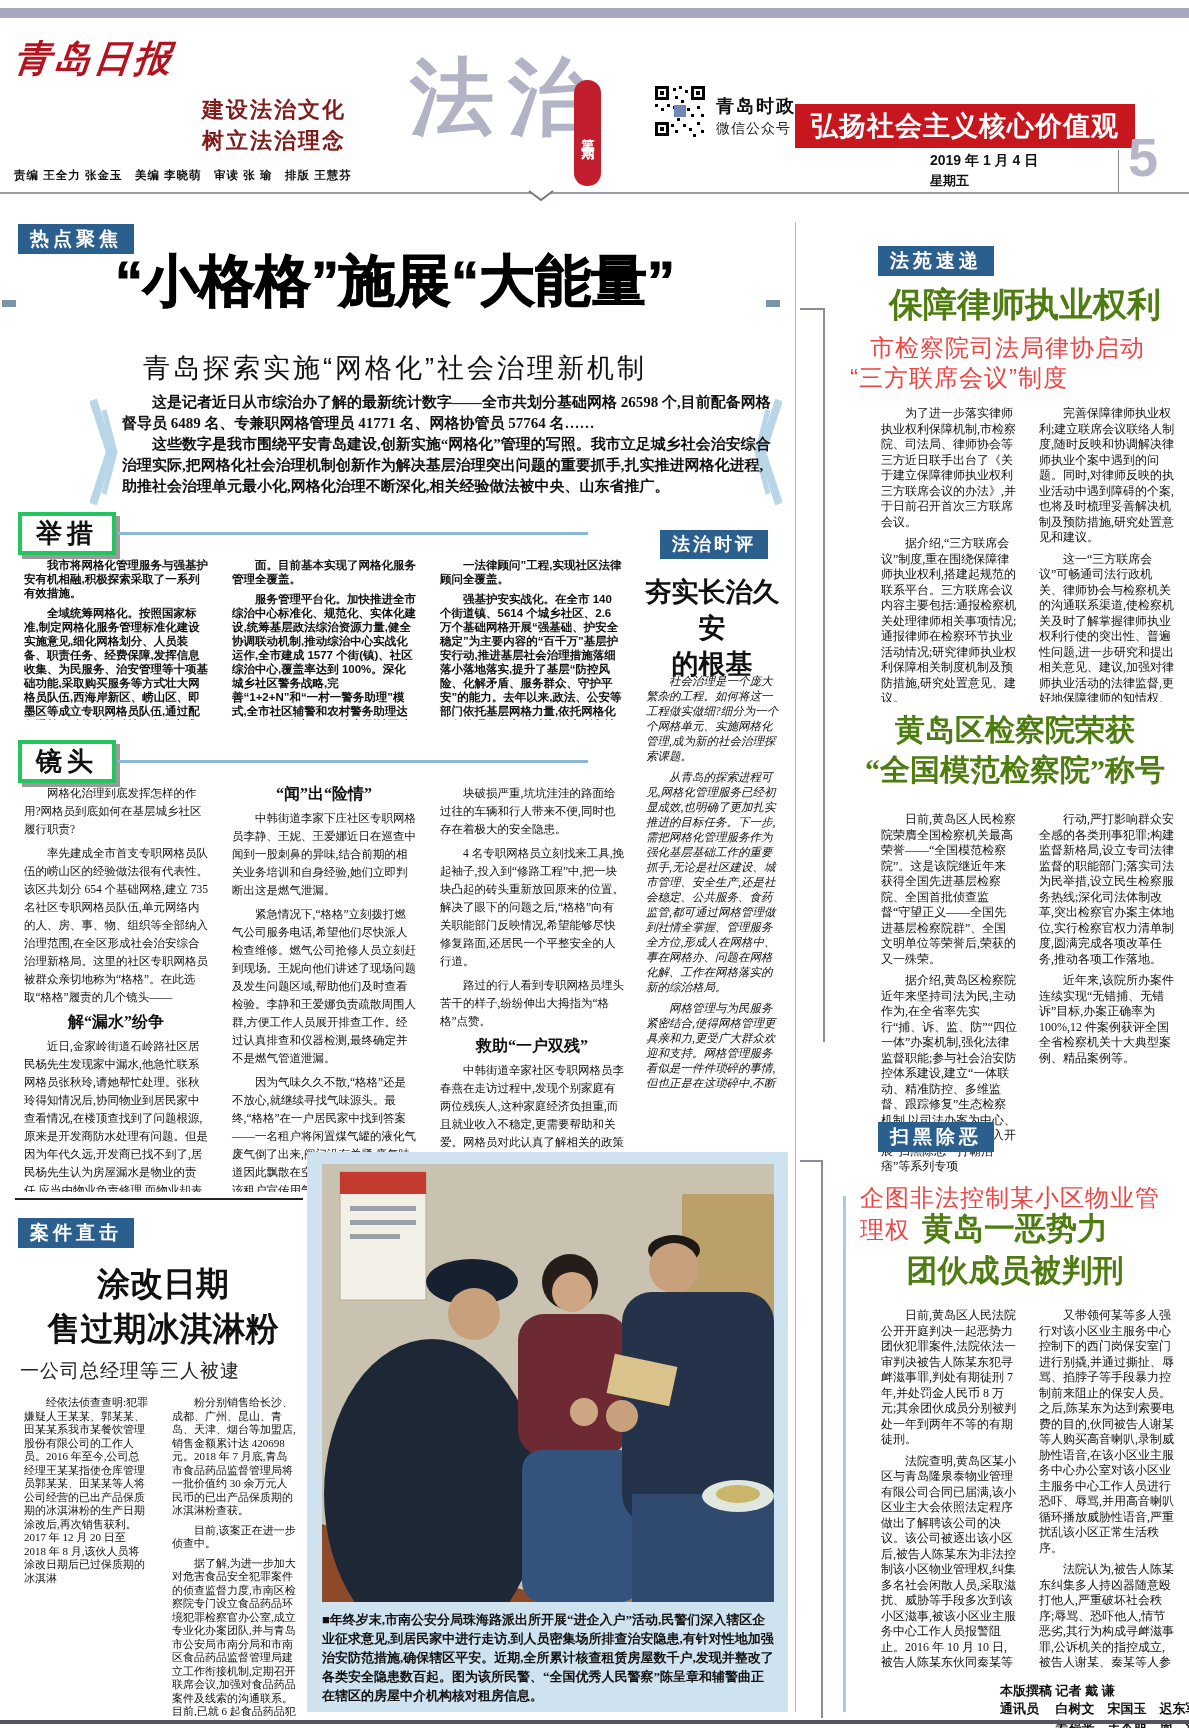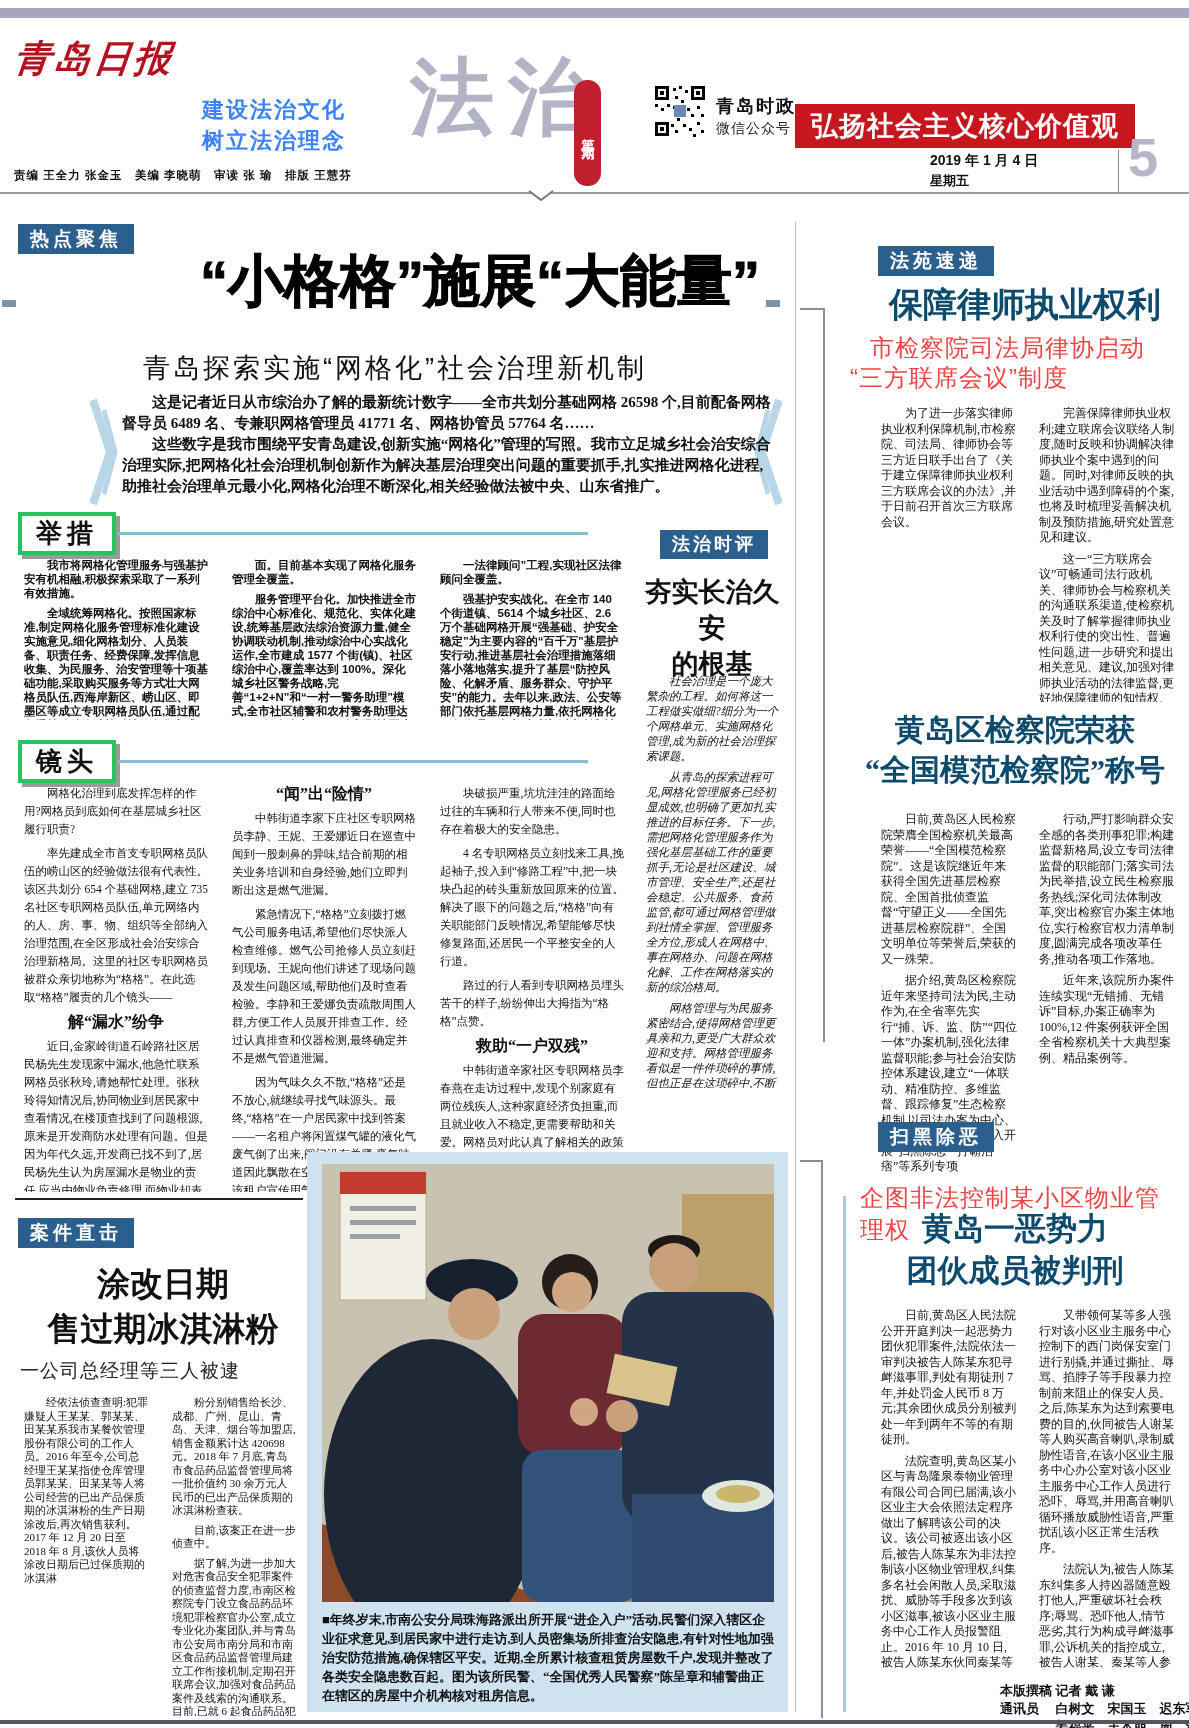--- a/index.html
+++ b/index.html
@@ -2,21 +2,21 @@
 <html><head>
 <meta charset="utf-8">
 <style>
   html,body{margin:0;padding:0;background:#e8e8e8}
   #page{position:relative;width:1189px;height:1728px;margin:0 auto;background:#fff;overflow:hidden;
         font-family:"Liberation Sans",sans-serif;color:#111}
   
   .topbar{position:absolute;left:0;top:8px;width:100%;height:10px;background:#a6a6bd}
   .logo{position:absolute;left:14px;top:34px;font-family:"Liberation Serif",serif;font-style:italic;
         font-weight:bold;font-size:37px;color:#b5121f;letter-spacing:3px;transform:skewX(-6deg)}
-  .slogans{position:absolute;left:202px;top:94px;font-size:22px;line-height:31px;font-weight:600;color:#3b82f6;letter-spacing:2px}
+  .slogans{position:absolute;left:202px;top:94px;font-size:22px;line-height:31px;font-weight:600;color:#7f1d1d;letter-spacing:2px}
   .section-title{position:absolute;left:410px;top:56px;font-family:"Liberation Serif",serif;
         font-size:84px;font-weight:700;color:#b3b3c6;letter-spacing:14px;line-height:1}
   .issue-seal{position:absolute;left:574px;top:80px;width:27px;height:106px;background:#c21f2e;color:#fff;
         border-radius:13px;writing-mode:vertical-rl;text-orientation:upright;display:flex;align-items:center;
         justify-content:center;font-size:13px;font-weight:700;letter-spacing:2px}
   .qr{position:absolute;left:653px;top:84px;width:54px;height:54px}
   .qr-cap1{position:absolute;left:716px;top:94px;font-size:18px;font-weight:700;letter-spacing:2px}
   .qr-cap2{position:absolute;left:716px;top:120px;font-size:14px;letter-spacing:1px;color:#222}
   .banner{position:absolute;left:795px;top:104px;width:340px;height:44px;background:#c8161e;color:#fff;
         font-size:27px;font-weight:800;text-align:center;line-height:44px;letter-spacing:1px}
@@ -28,21 +28,21 @@
   .staff{position:absolute;left:14px;top:168px;font-size:11.5px;font-weight:700;color:#111;letter-spacing:1px}
   .mastrule{position:absolute;left:0;top:192px;width:100%;height:2px;background:#9a9aaa}
   .notch{position:absolute;left:528px;top:189px}
   
   .badge{position:absolute;background:#2b5f8e;color:#fff;font-weight:700;font-size:19px;
         letter-spacing:4px;padding:5px 12px 6px;line-height:1}
   .sechead{position:absolute;background:#fff;border:4px solid #22c55e;box-shadow:4px 4px 0 #9a9a9a;
         font-size:26px;font-weight:800;letter-spacing:5px;padding:3px 14px;line-height:1.1}
   .secline{position:absolute;height:3px;background:#8bbad6}
   
-  .main-headline{position:absolute;left:30px;top:250px;width:730px;text-align:right;font-size:56px;
+  .main-headline{position:absolute;left:30px;top:250px;width:730px;text-align:center;font-size:56px;
         font-weight:900;color:#000;letter-spacing:0;line-height:1.1;-webkit-text-stroke:1px #000}
   .hbar{position:absolute;top:300px;width:14px;height:7px;background:#7d93a8}
   .sub-headline{position:absolute;left:30px;top:350px;width:730px;text-align:center;font-size:27px;
         color:#111;letter-spacing:3px;font-weight:500}
   .intro{position:absolute;left:122px;top:392px;width:650px;font-size:15px;line-height:21px;font-weight:600;
         font-family:"Liberation Serif",serif;overflow:hidden;height:120px}
   .intro p{margin:0;text-indent:2em}
   .chev{position:absolute;top:396px}
   
   .col{position:absolute;overflow:hidden}
@@ -51,21 +51,21 @@
   .measures-col{width:196px;top:552px;height:168px;font-size:11.5px;line-height:14px;font-weight:600}
   .lens-col{width:196px;top:778px;height:414px;font-size:11.5px;line-height:18px;font-family:"Liberation Serif",serif}
   .case-col{width:138px;top:1390px;height:326px;font-size:11px;line-height:13.5px;font-family:"Liberation Serif",serif}
   .r-col{width:148px;font-size:12px;line-height:15.5px;font-family:"Liberation Serif",serif}
   
   .comm-title{position:absolute;left:636px;top:574px;width:152px;text-align:center;font-family:"Liberation Serif",serif;
         font-size:27px;font-weight:800;line-height:36px}
   .comm-body{left:640px;top:668px;width:148px;height:420px;font-size:11.5px;line-height:15px;
         font-style:italic;font-family:"Liberation Serif",serif}
   
-  .r-head{position:absolute;width:330px;text-align:center;font-family:"Liberation Serif",serif;font-weight:800;color:#0c4a6e}
+  .r-head{position:absolute;width:330px;text-align:center;font-family:"Liberation Serif",serif;font-weight:800;color:#4d7c0f}
   .kicker{position:absolute;width:320px;text-align:left;font-size:24px;color:#ef4444;letter-spacing:1px}
   
   .vline{position:absolute;background:#b5b5c0}
   .bracket-top{position:absolute;left:800px;top:308px;width:23px;height:732px;
         border-top:2px solid #8a8aa0;border-right:2px solid #8a8aa0}
   .bracket-bottom{position:absolute;left:800px;top:1160px;width:21px;height:556px;
         border-top:2px solid #8a8aa0;border-right:2px solid #8a8aa0}
   .blueline{position:absolute;left:843px;top:1196px;width:3px;height:516px;background:#a8cbe2}
   .case-divider{position:absolute;left:15px;top:1198px;width:288px;height:2px;background:#222}
   .bottomrule{position:absolute;left:0;top:1720px;width:100%;height:4px;background:#55555f}
@@ -275,20 +275,21 @@
   <div class="bracket-top"></div>
   <div class="bracket-bottom"></div>
   <div class="blueline"></div>
 
   <div class="badge" style="left:878px;top:246px">法苑速递</div>
   <div class="r-head" style="left:860px;top:282px;font-size:34px">保障律师执业权利</div>
   <div class="kicker" style="left:870px;top:332px">市检察院司法局律协启动</div>
   <div class="kicker" style="left:850px;top:362px">“三方联席会议”制度</div>
   <div class="col r-col" style="left:875px;top:400px;height:302px">
       <p class="bp">为了进一步落实律师执业权利保障机制,市检察院、司法局、律师协会等三方近日联手出台了《关于建立保障律师执业权利三方联席会议的办法》,并于日前召开首次三方联席会议。</p>
+      <p class="bp">据介绍,“三方联席会议”制度,重在围绕保障律师执业权利,搭建起规范的联系平台。三方联席会议内容主要包括:通报检察机关处理律师相关事项情况;通报律师在检察环节执业活动情况;研究律师执业权利保障相关制度机制及预防措施,研究处置意见、建议。</p>
     </div>
   <div class="col r-col" style="left:1033px;top:400px;height:302px">
       <p class="bp">完善保障律师执业权利;建立联席会议联络人制度,随时反映和协调解决律师执业个案中遇到的问题。同时,对律师反映的执业活动中遇到障碍的个案,也将及时梳理妥善解决机制及预防措施,研究处置意见和建议。</p>
       <p class="bp">这一“三方联席会议”可畅通司法行政机关、律师协会与检察机关的沟通联系渠道,使检察机关及时了解掌握律师执业权利行使的突出性、普遍性问题,进一步研究和提出相关意见、建议,加强对律师执业活动的法律监督,更好地保障律师的知情权、阅卷权、调查取证等执业权利。</p>
     </div>
 
   <div class="r-head" style="left:850px;top:710px;font-size:30px;line-height:40px">
     <div>黄岛区检察院荣获</div>
     <div>“全国模范检察院”称号</div>
   </div>

